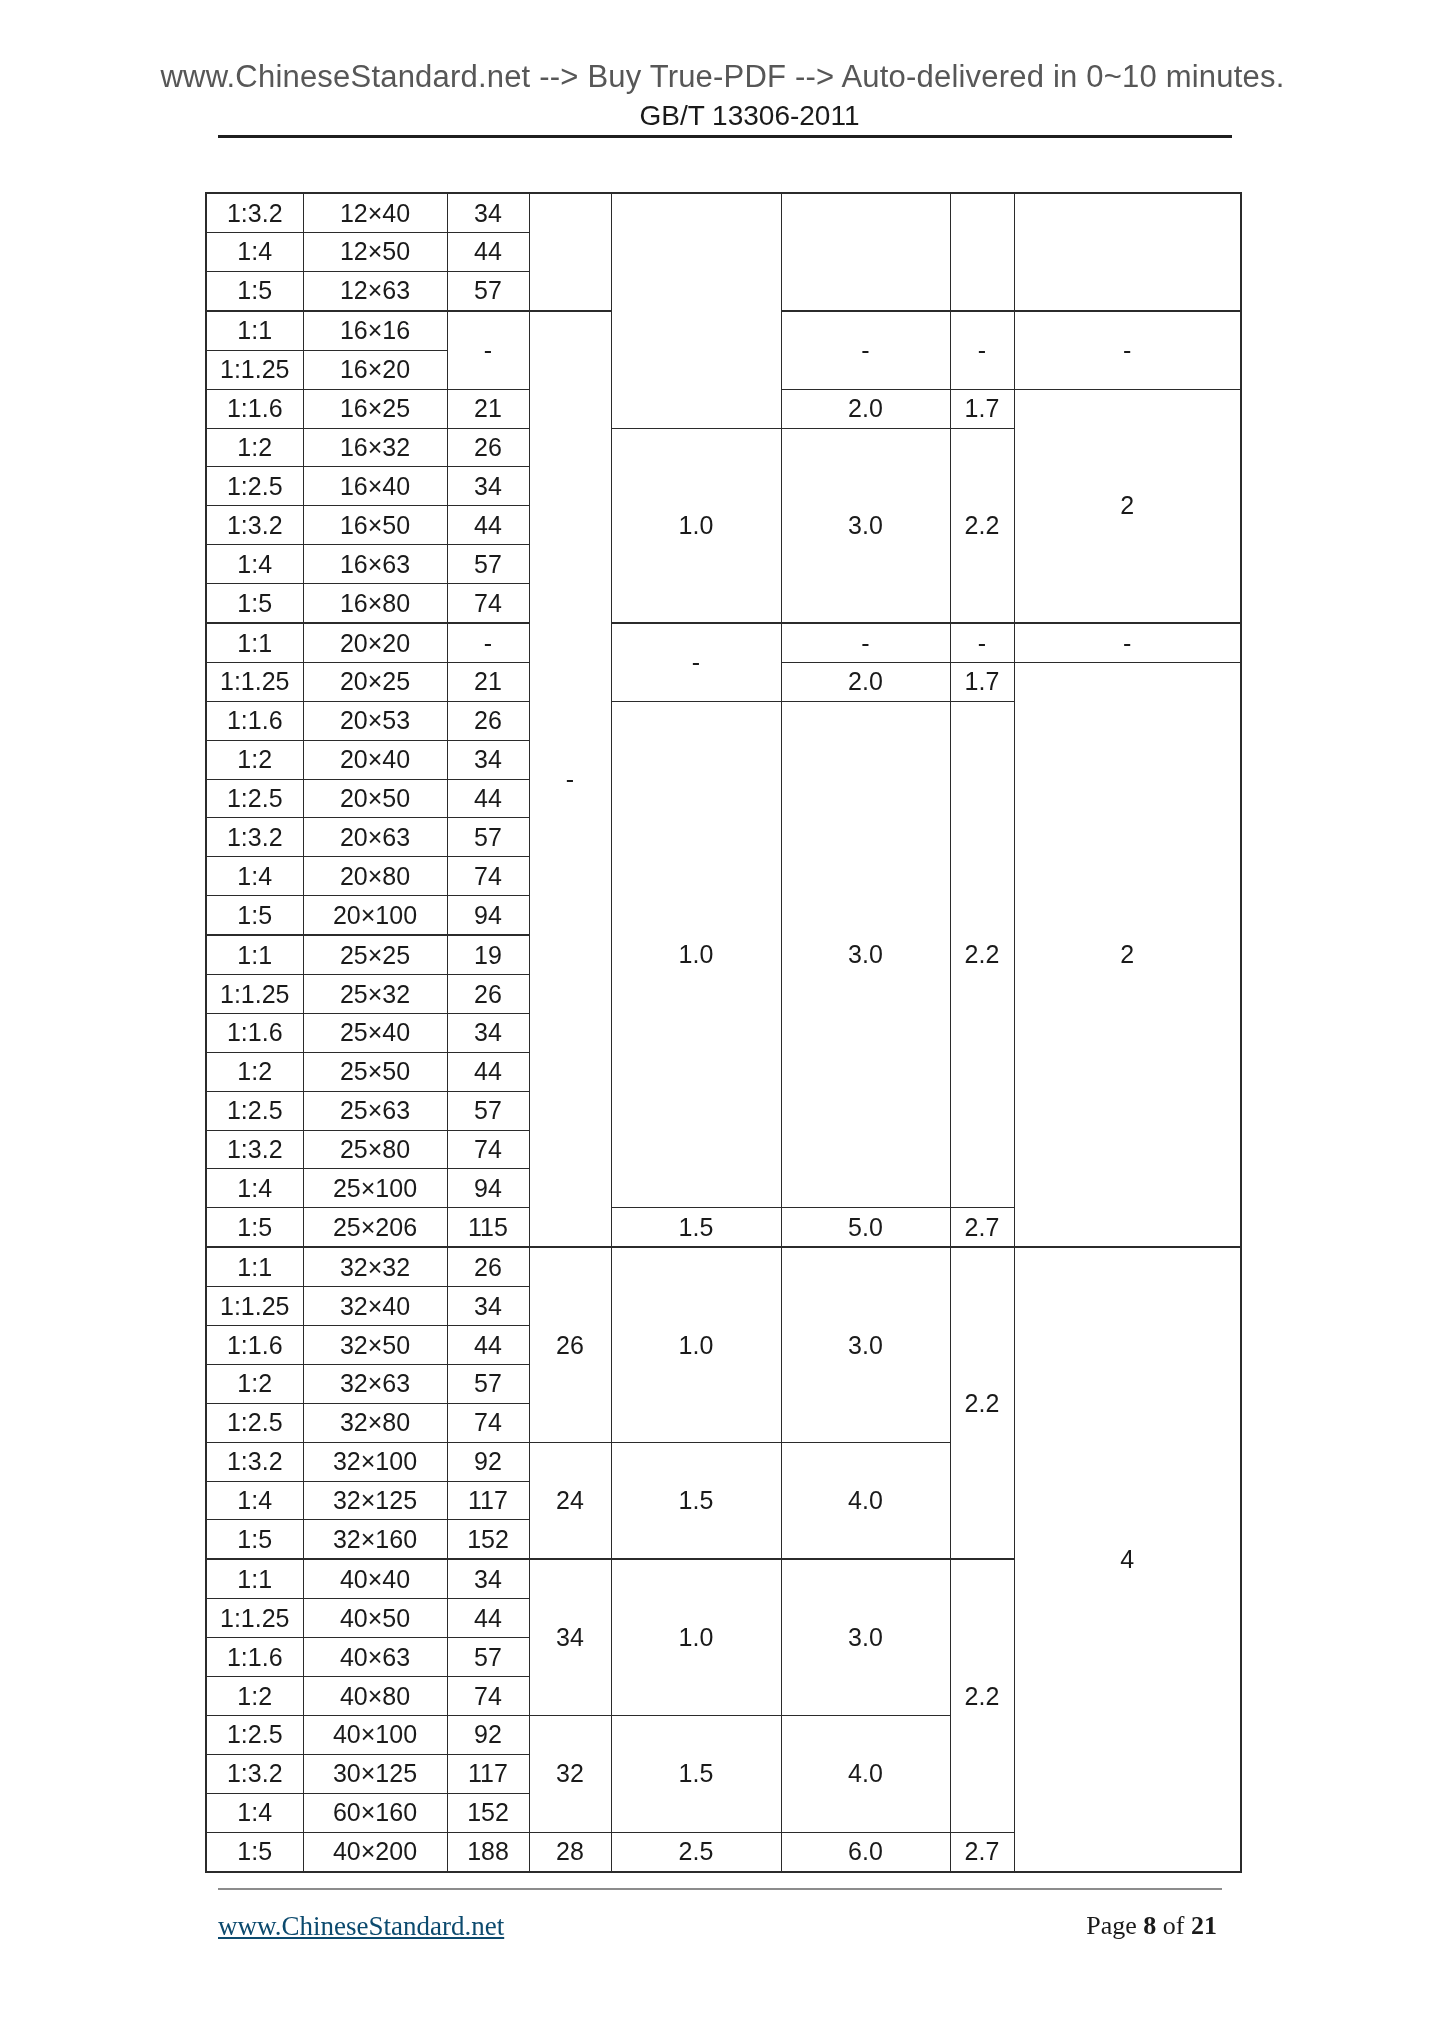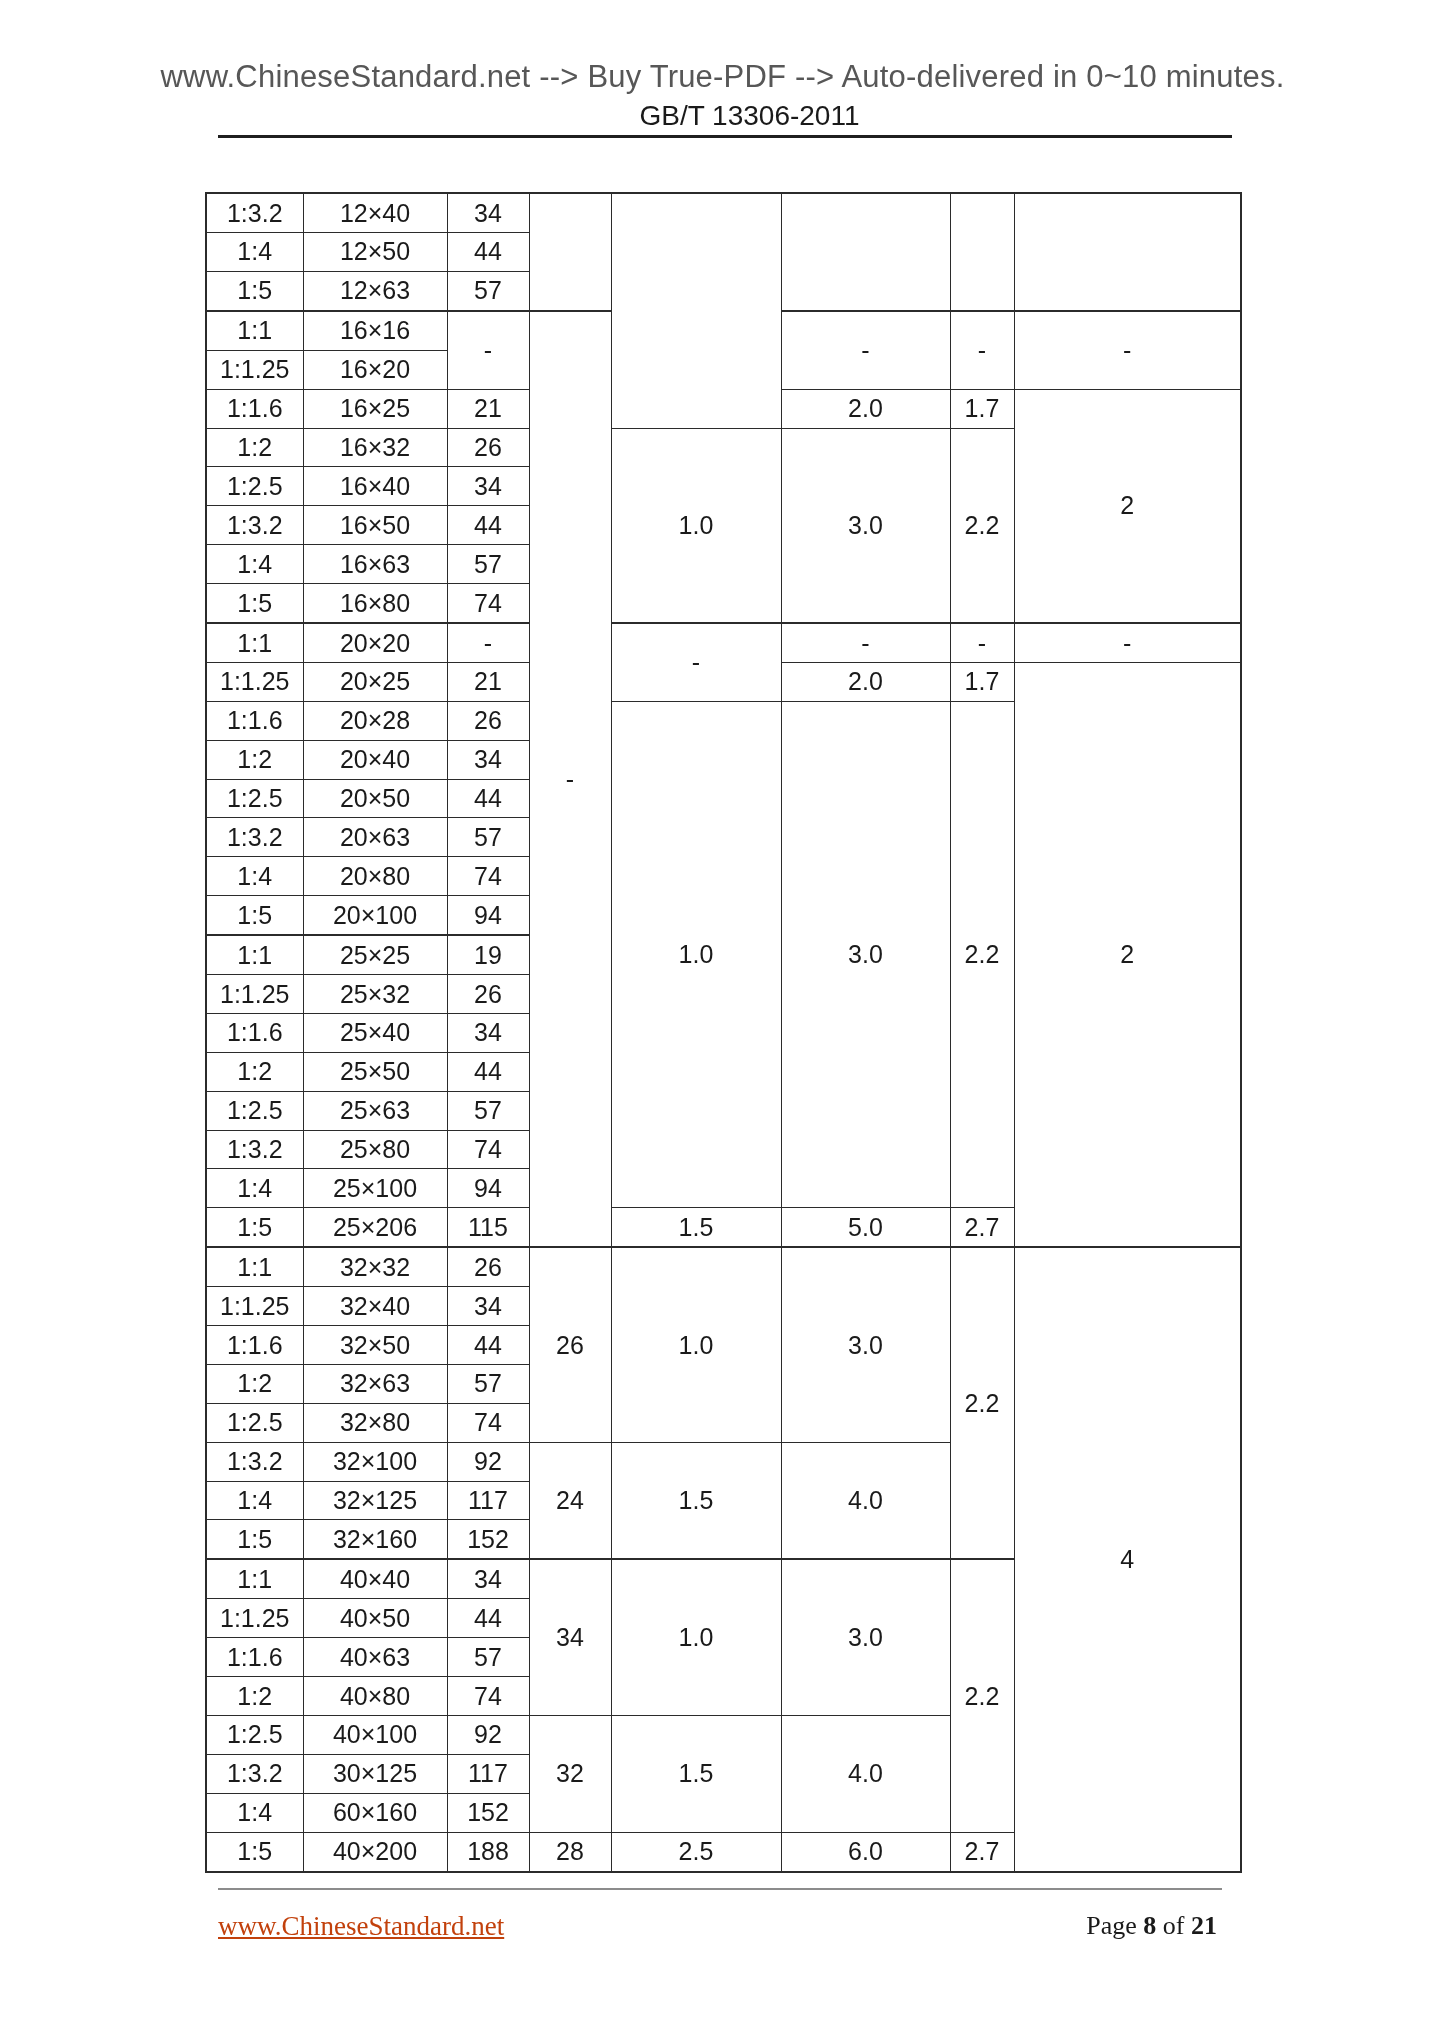--- a/index.html
+++ b/index.html
@@ -58,21 +58,21 @@
     position: absolute;
     top: 1888px; left: 218px;
     width: 1004px; height: 2px;
     background: #8c8c8c;
   }
   .fsite {
     position: absolute;
     top: 1911px; left: 218px;
     font-family: "Liberation Serif", serif;
     font-size: 27px;
-    color: #c2410c;
+    color: #0c4a6e;
     text-decoration: underline;
     cursor: pointer;
   }
   .fpage {
     position: absolute;
     top: 1911px; right: 228px;
     font-family: "Liberation Serif", serif;
     font-size: 26px;
     color: #1a1a1a;
   }
@@ -182,21 +182,21 @@
         <tr>
           <td>1:1.25</td>
           <td>20×25</td>
           <td>21</td>
           <td>2.0</td>
           <td>1.7</td>
           <td rowspan="15">2</td>
         </tr>
         <tr>
           <td>1:1.6</td>
-          <td>20×28</td>
+          <td>20×53</td>
           <td>26</td>
           <td rowspan="13">1.0</td>
           <td rowspan="13">3.0</td>
           <td rowspan="13">2.2</td>
         </tr>
         <tr>
           <td>1:2</td>
           <td>20×40</td>
           <td>34</td>
         </tr>

